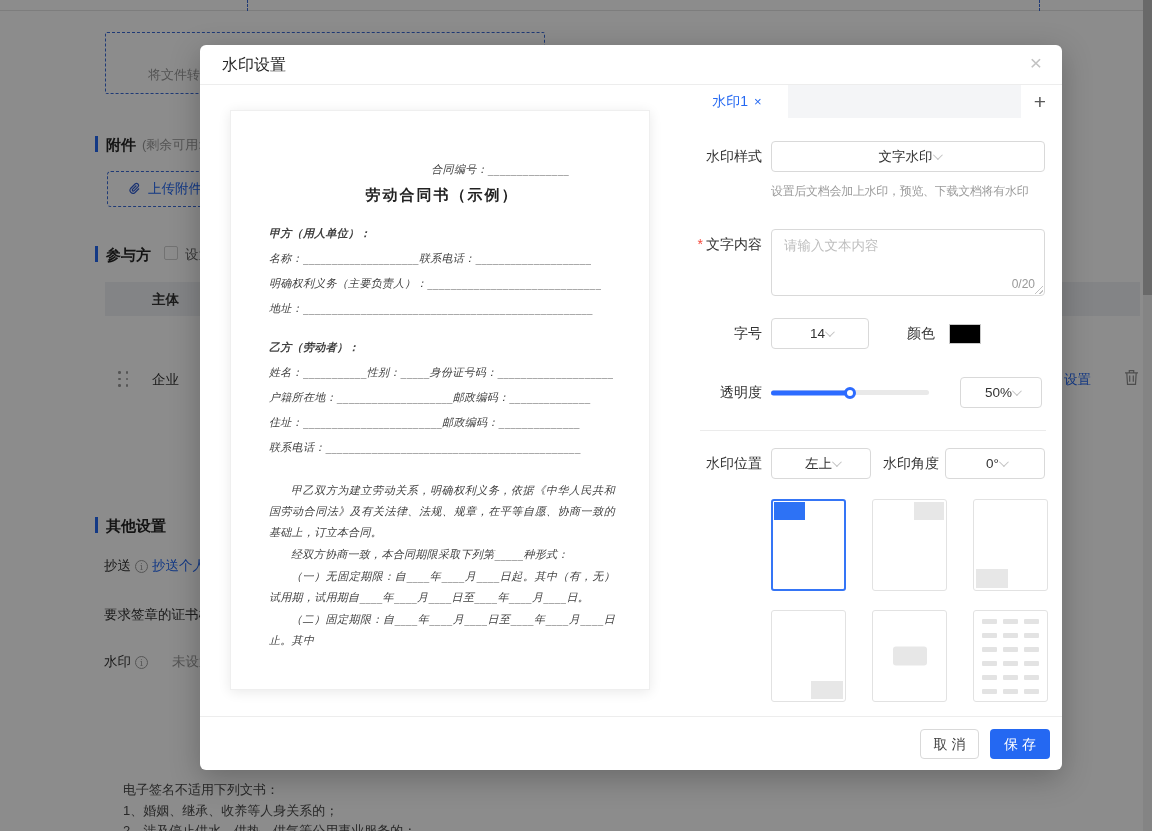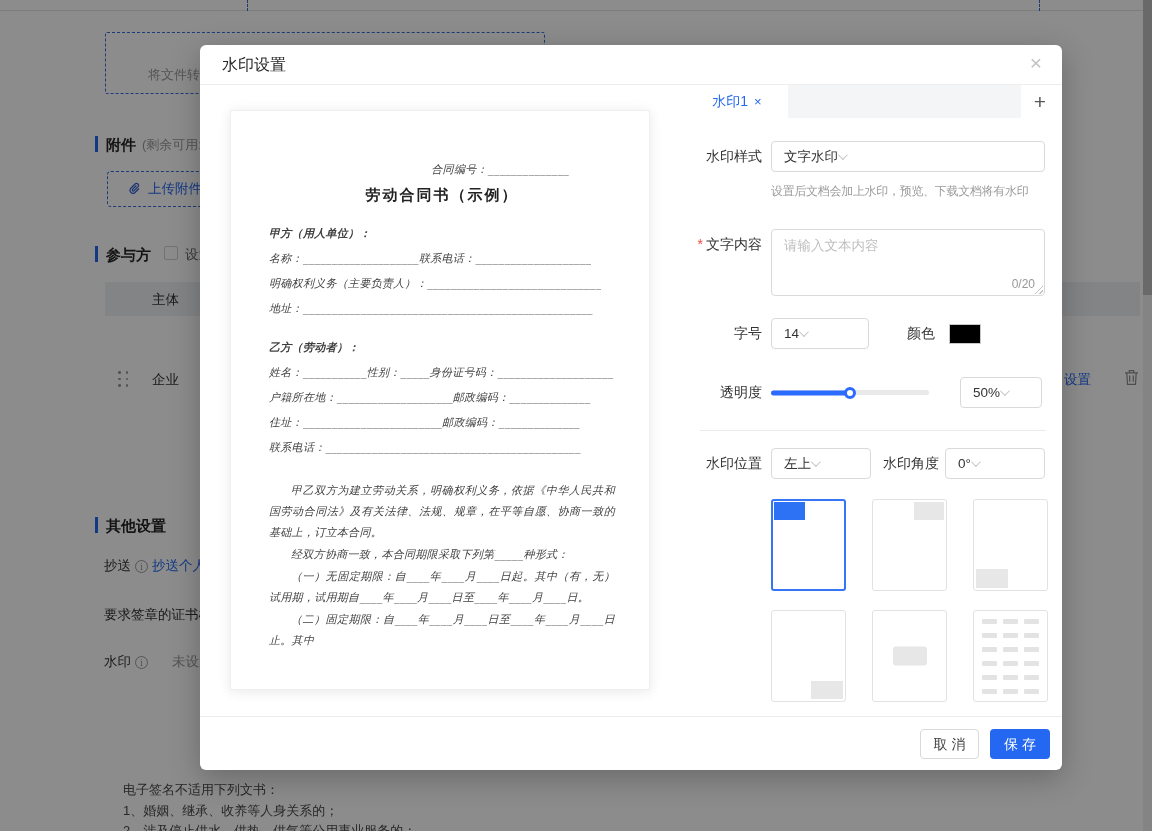--- a/index.html
+++ b/index.html
@@ -17,21 +17,21 @@
   .sec-bar { width:3px; height:16px; background:#2468f2; margin-right:8px; }
   .sec-title { font-size:15px; font-weight:bold; color:#262626; }
   .sec-attach { left:95px; top:136px; }
   .remaining { font-size:13px; color:#999; margin-left:6px; }
   .upload-btn { position:absolute; left:107px; top:171px; width:200px; height:36px; border:1px dashed #3a6bd8; border-radius:4px; display:flex; align-items:center; padding-left:20px; gap:7px; background:#fff; }
   .upload-btn span.txt { color:#2468f2; font-size:13.5px; }
   .sec-part { left:95px; top:246px; }
   .cb { width:14px; height:14px; border:1px solid #cfcfcf; border-radius:2px; background:#fff; margin-left:13px; }
   .cb-label { font-size:13.5px; color:#666; margin-left:7px; }
   .table-head { position:absolute; left:105px; top:282px; width:1035px; height:34px; background:#eff1f4; line-height:34px; }
-  .table-head .th { margin-left:47px; font-size:13.5px; font-weight:normal; color:#333; }
+  .table-head .th { margin-left:47px; font-size:13.5px; font-weight:bold; color:#333; }
   .drag-dots { position:absolute; left:118px; top:371px; width:11px; display:flex; flex-wrap:wrap; gap:4px 5px; }
   .drag-dots i { width:2.5px; height:2.5px; background:#9b9b9b; border-radius:50%; }
   .row-entity { position:absolute; left:152px; top:371px; font-size:13.5px; color:#333; }
   .row-settings { position:absolute; left:1064px; top:371px; font-size:13.5px; color:#2468f2; }
   .trash { position:absolute; left:1124px; top:369px; }
   .sec-other { left:95px; top:517px; }
   .bg-row { position:absolute; display:flex; align-items:center; font-size:13.5px; color:#333; }
   .cc-row { left:104px; top:557px; }
   .info-i { display:inline-block; width:13px; height:13px; border:1px solid #9c9c9c; border-radius:50%; font-size:9px; line-height:12px; text-align:center; color:#9c9c9c; margin:0 4px; font-family:"DejaVu Serif", serif; }
   .info-i::before { content:"i"; }
@@ -65,21 +65,21 @@
 
   
   .panel { position:absolute; left:486px; top:40px; width:362px; }
   .tabbar { position:relative; width:335px; height:33px; background:#f4f5f7; }
   .tab-active { position:absolute; left:0; top:0; width:102px; height:33px; background:#fff; display:flex; align-items:center; justify-content:center; gap:6px; }
   .tab-active .t-lbl { color:#2468f2; font-size:14px; }
   .tab-active .t-x { color:#2468f2; font-size:13px; cursor:pointer; }
   .tab-add { position:absolute; left:341px; top:2px; width:26px; height:30px; font-size:21px; color:#595959; text-align:center; line-height:30px; cursor:pointer; }
   .prow { display:flex; align-items:center; }
   .lbl { width:76px; text-align:right; font-size:14px; color:#333; margin-right:9px; flex-shrink:0; }
-  .sel { height:31px; border:1px solid #d9d9d9; border-radius:4px; background:#fff; display:flex; align-items:center; justify-content:flex-start; padding:0 10px 0 12px; font-size:13.5px; color:#333; cursor:pointer; }
+  .sel { height:31px; border:1px solid #d9d9d9; border-radius:4px; background:#fff; display:flex; align-items:center; justify-content:center; padding:0 10px 0 12px; font-size:13.5px; color:#333; cursor:pointer; }
   .chev { width:7px; height:7px; border-right:1.5px solid #c3c3c3; border-bottom:1.5px solid #c3c3c3; transform:rotate(45deg) translateY(-2px); flex-shrink:0; }
   .w-full { width:274px; }
   .w-sm { width:98px; }
   .row-style { margin-top:23px; }
   .hint { margin:11px 0 0 85px; font-size:12px; color:#9b9b9b; white-space:nowrap; letter-spacing:-0.3px; }
   .row-text { margin-top:29px; align-items:flex-start; }
   .row-text .lbl { padding-top:7px; }
   .req { color:#f5483b; margin-right:3px; }
   .ta-wrap { position:relative; width:274px; height:67px; }
   .ta-wrap textarea { width:100%; height:100%; border:1px solid #d9d9d9; border-radius:4px; padding:7px 12px; font-size:13.5px; font-family:"Liberation Sans", sans-serif; color:#333; resize:none; outline:none; }

